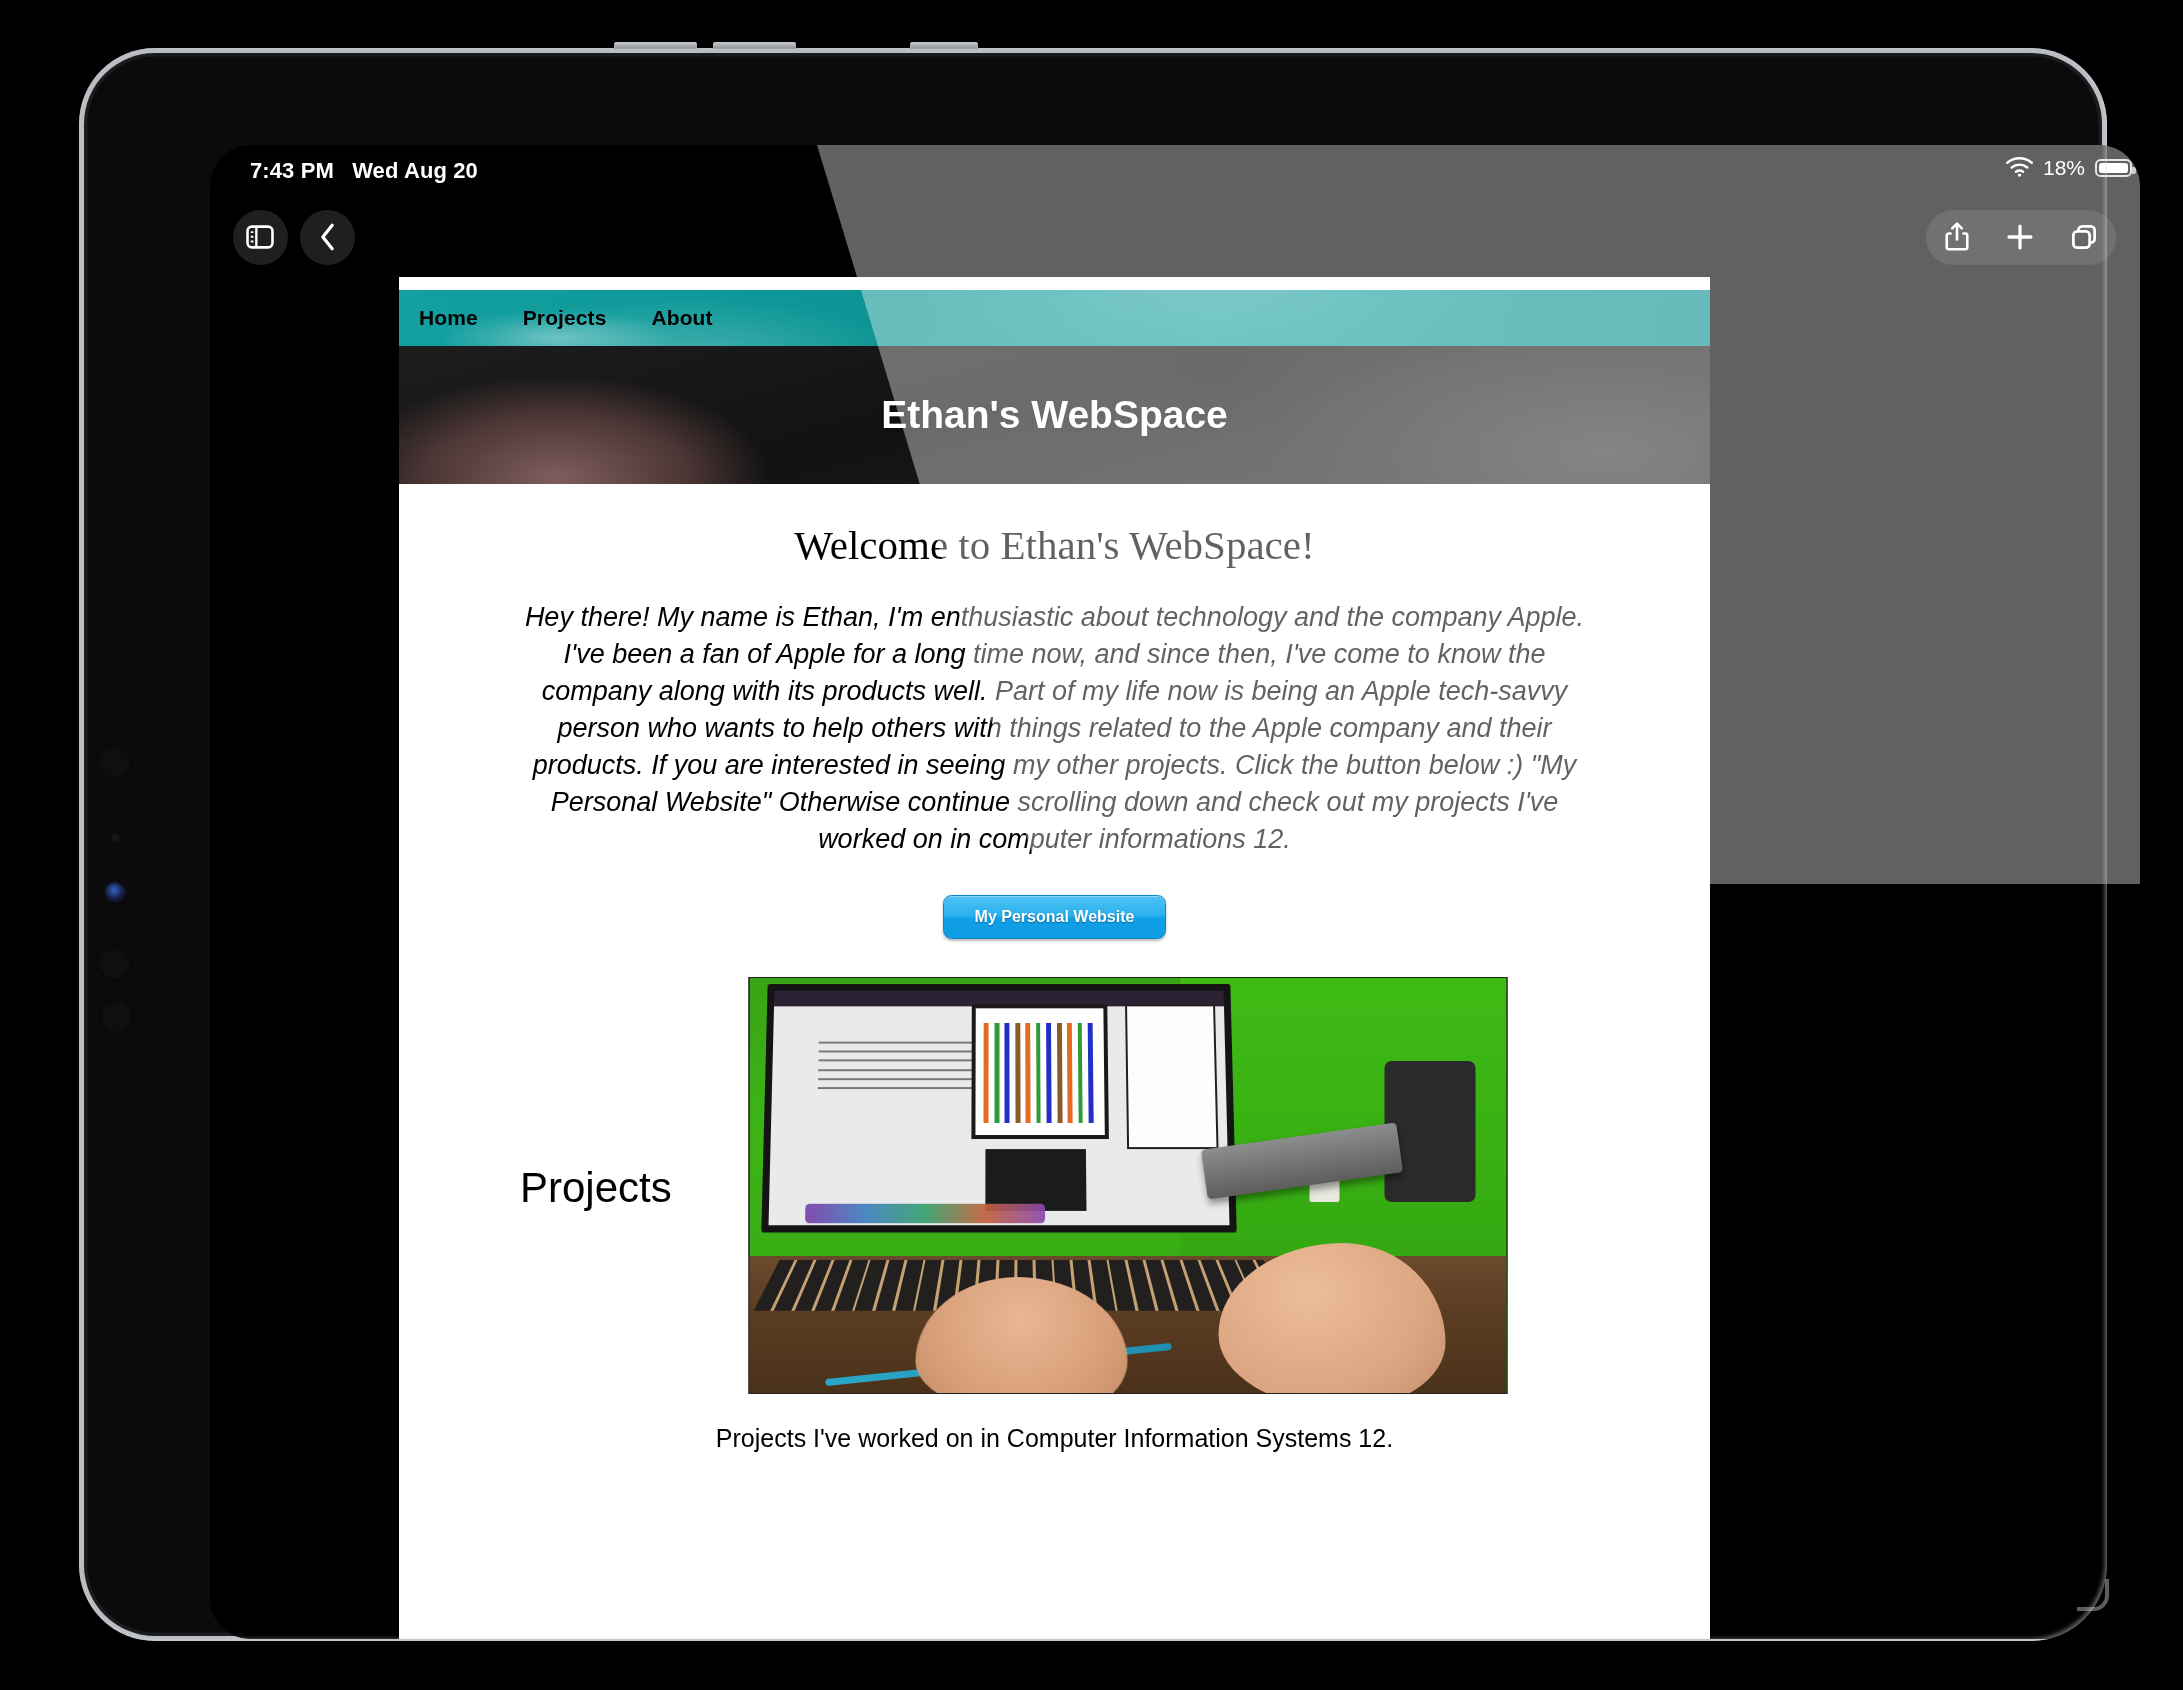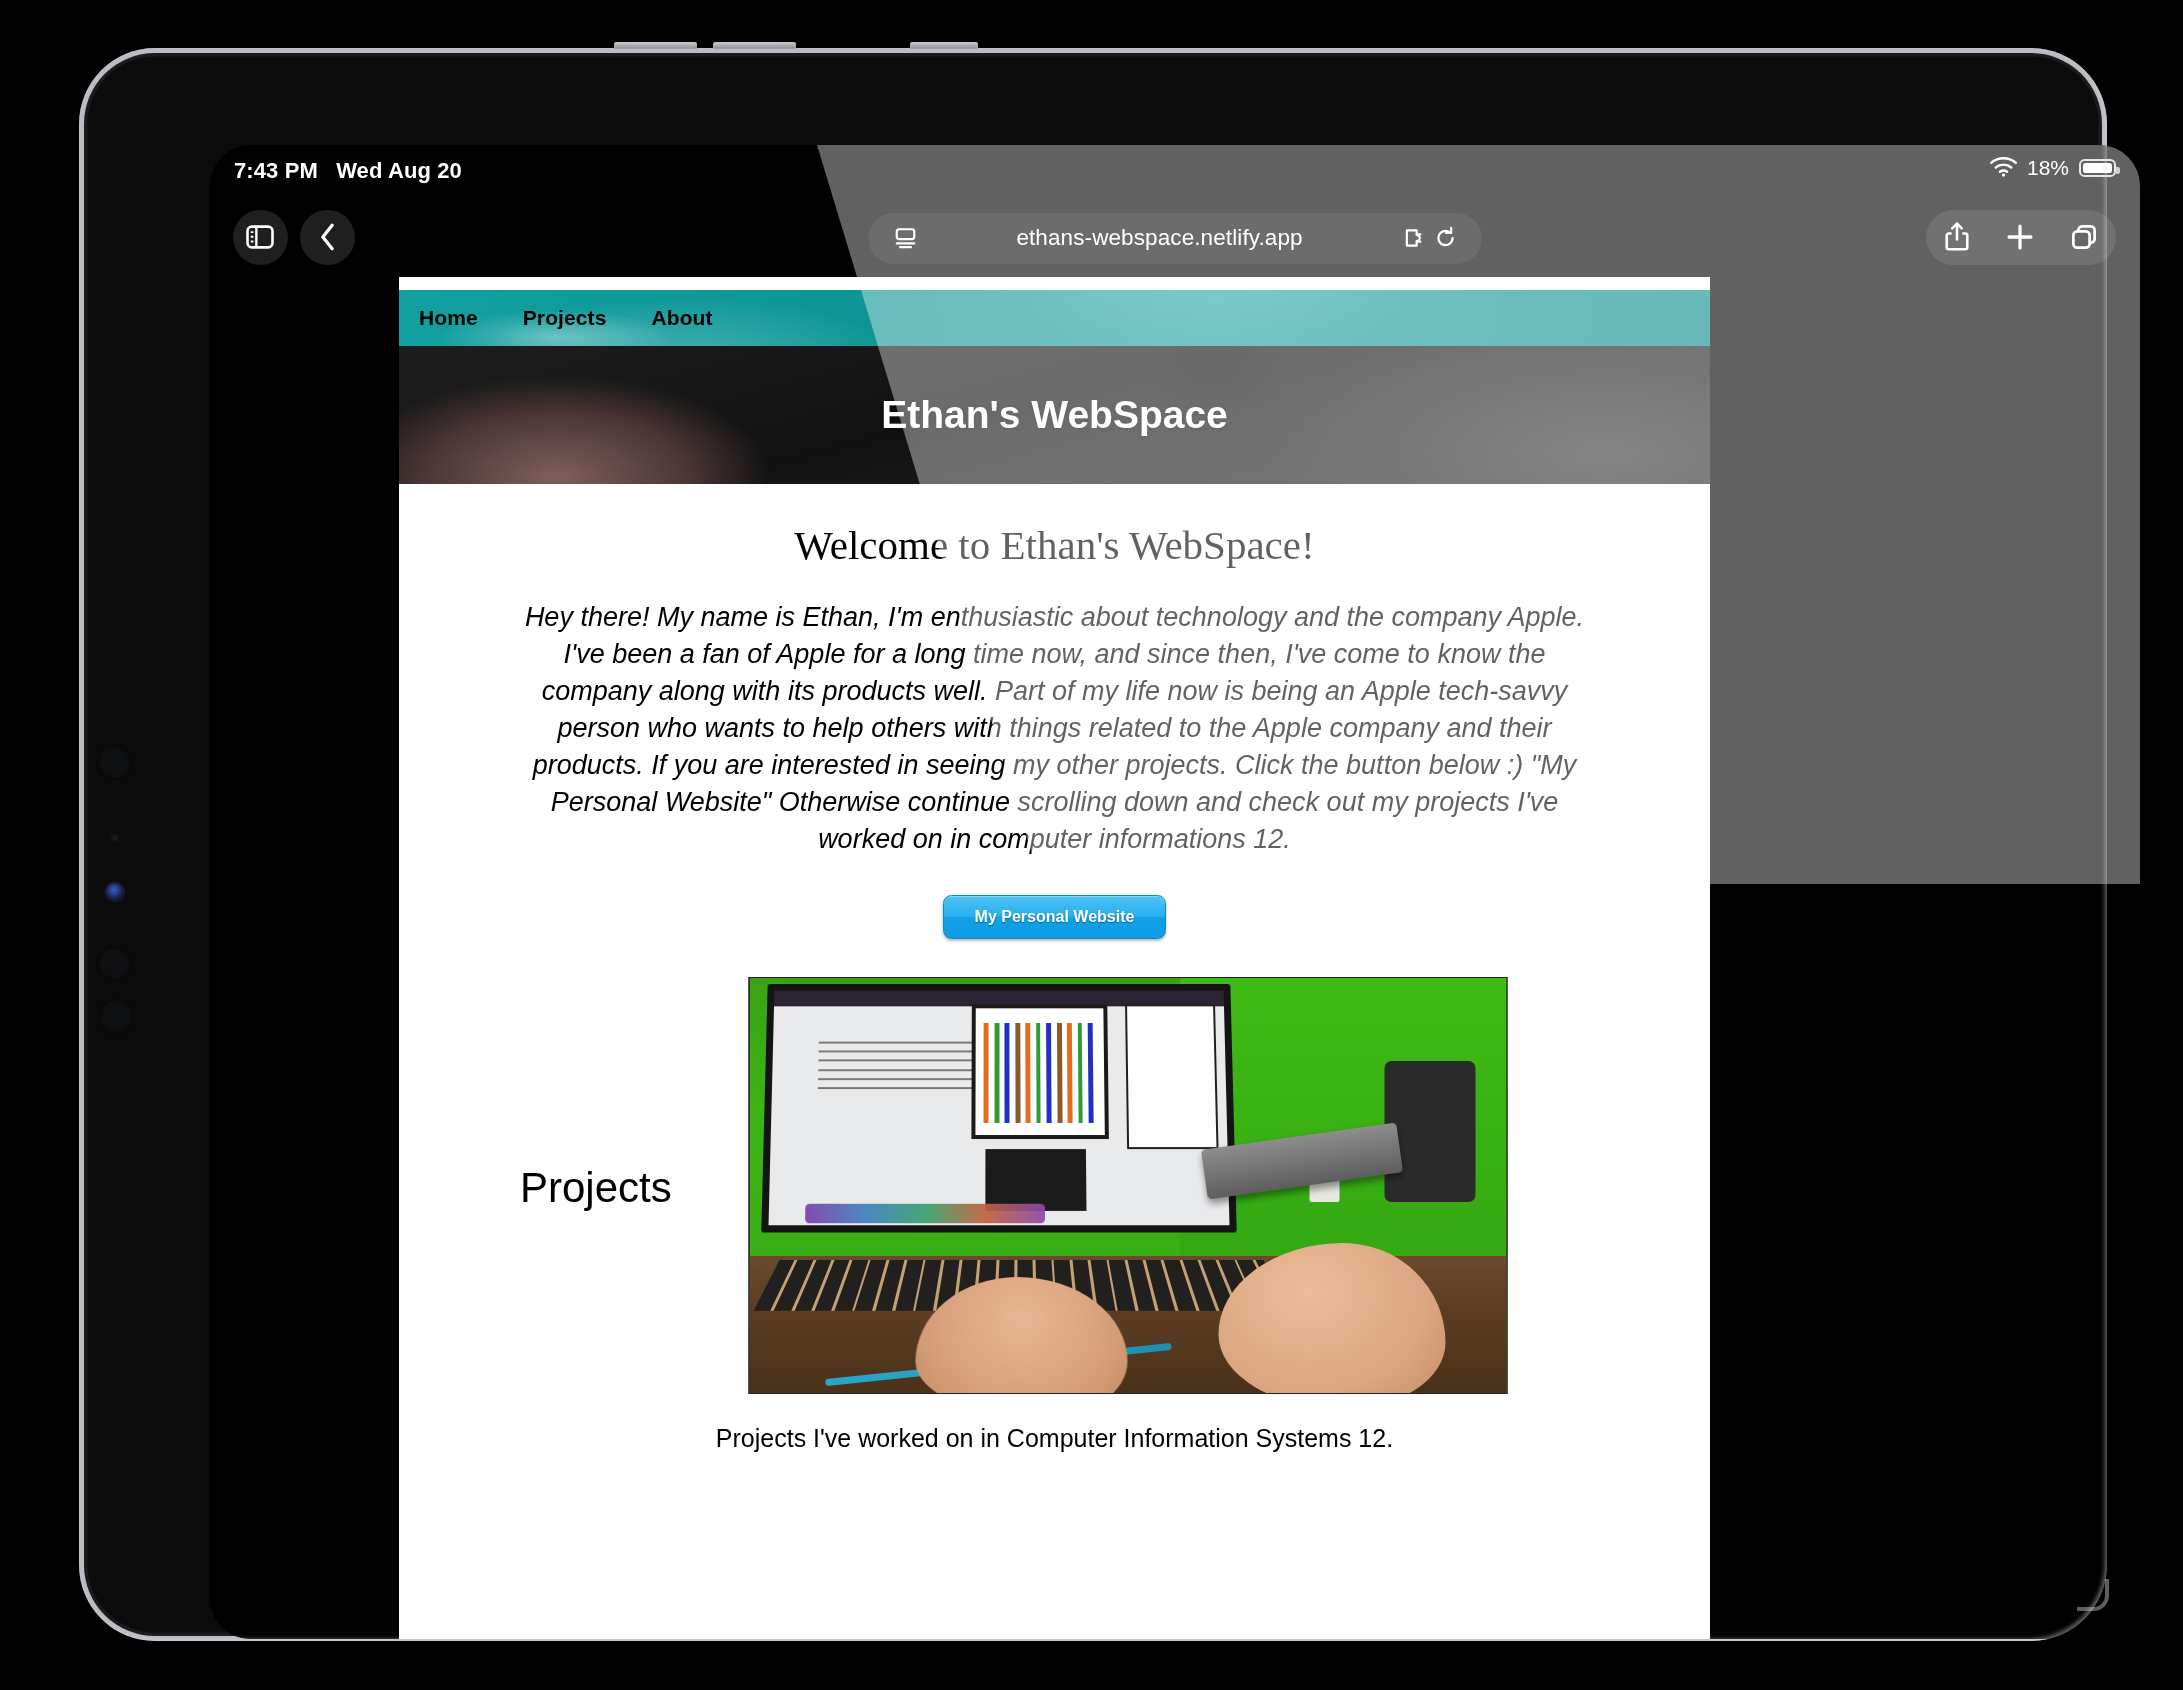--- a/index.html
+++ b/index.html
@@ -34,21 +34,21 @@
   
   .topbtn { position:absolute; top:-5.6px; height:7px; background:linear-gradient(#c6c9cd,#8e9195); border-radius:2.1px 2.1px 0 0; }
 
   
   #screen {
     position:absolute; left:131px; top:97px; width:1930px; height:1494px;
     border-radius:41px; overflow:hidden; background:#000;
   }
 
   
-  #statusbar { position:absolute; left:0; top:0; width:100%; height:55px; color:#fff; }
+  #statusbar { position:absolute; left:16px; top:0; width:100%; height:55px; color:#fff; }
   #sb-left { position:absolute; left:24px; top:12.7px; display:flex; align-items:baseline; gap:18.3px; }
   #sb-time { font-size:22px; font-weight:600; letter-spacing:0.1px; }
   #sb-date { font-size:22px; font-weight:600; letter-spacing:0.1px; }
   #sb-right { position:absolute; right:24px; top:11.3px; display:flex; align-items:center; gap:10px; }
   #sb-batt-pct { font-size:21px; font-weight:500; }
   .batt { width:37px; height:18.3px; border:2.1px solid rgba(255,255,255,.85); border-radius:5.6px; position:relative; }
   .batt i { position:absolute; inset:2.1px; background:#fff; border-radius:2.8px; display:block; }
   .batt::after { content:""; position:absolute; right:-5.6px; top:5.6px; width:3.5px; height:7px; background:rgba(255,255,255,.7); border-radius:0 2.1px 2.1px 0; }
 
   
@@ -238,42 +238,20 @@
         </div>
 
         <div class="circbtn" id="btn-back">
           <span>
             <svg width="21" height="28" viewBox="0 0 14 24" fill="none">
               <path d="M11 2 3 12l8 10" stroke="#fff" stroke-width="2.8" stroke-linecap="round" stroke-linejoin="round"></path>
             </svg>
           </span>
         </div>
 
-        <div id="urlbar">
-          <span class="urlicon">
-            <svg width="24" height="24" viewBox="0 0 22 22" fill="none">
-              <rect x="3" y="3" width="16" height="9" rx="2.2" stroke="#fff" stroke-width="2"></rect>
-              <line x1="3" y1="16" x2="19" y2="16" stroke="#fff" stroke-width="2" stroke-linecap="round"></line>
-              <line x1="6" y1="19.4" x2="16" y2="19.4" stroke="#fff" stroke-width="2" stroke-linecap="round"></line>
-            </svg>
-          </span>
-          <span id="url-text">ethans-webspace.netlify.app</span>
-          <span class="urlicon">
-            <svg width="24" height="24" viewBox="0 0 22 22" fill="none">
-              <path d="M4 4h9v4.2a2 2 0 1 1 0 5.6V18H4z" stroke="#fff" stroke-width="2" stroke-linejoin="round"></path>
-              <path d="M13 7.6h3.4M13 14.4h3.4" stroke="#fff" stroke-width="2" stroke-linecap="round"></path>
-            </svg>
-          </span>
-          <span class="urlicon">
-            <svg width="24" height="24" viewBox="0 0 22 22" fill="none">
-              <path d="M17.5 11a6.5 6.5 0 1 1-2.3-4.95" stroke="#fff" stroke-width="2" stroke-linecap="round"></path>
-              <path d="M16.2 1.6v4.8h-4.8" stroke="#fff" stroke-width="2" stroke-linecap="round" stroke-linejoin="round"></path>
-            </svg>
-          </span>
-        </div>
 
         <div id="toolbar-right">
           <span>
             <svg width="28" height="31" viewBox="0 0 22 26" fill="none">
               <path d="M11 2.5v13" stroke="#fff" stroke-width="2.2" stroke-linecap="round"></path>
               <path d="M7 6.2 11 2.2l4 4" stroke="#fff" stroke-width="2.2" stroke-linecap="round" stroke-linejoin="round"></path>
               <path d="M5.6 10.5H4a1.6 1.6 0 0 0-1.6 1.6v10A1.6 1.6 0 0 0 4 23.7h14a1.6 1.6 0 0 0 1.6-1.6v-10a1.6 1.6 0 0 0-1.6-1.6h-1.6" stroke="#fff" stroke-width="2.2" stroke-linecap="round"></path>
             </svg>
           </span>
           <span>

